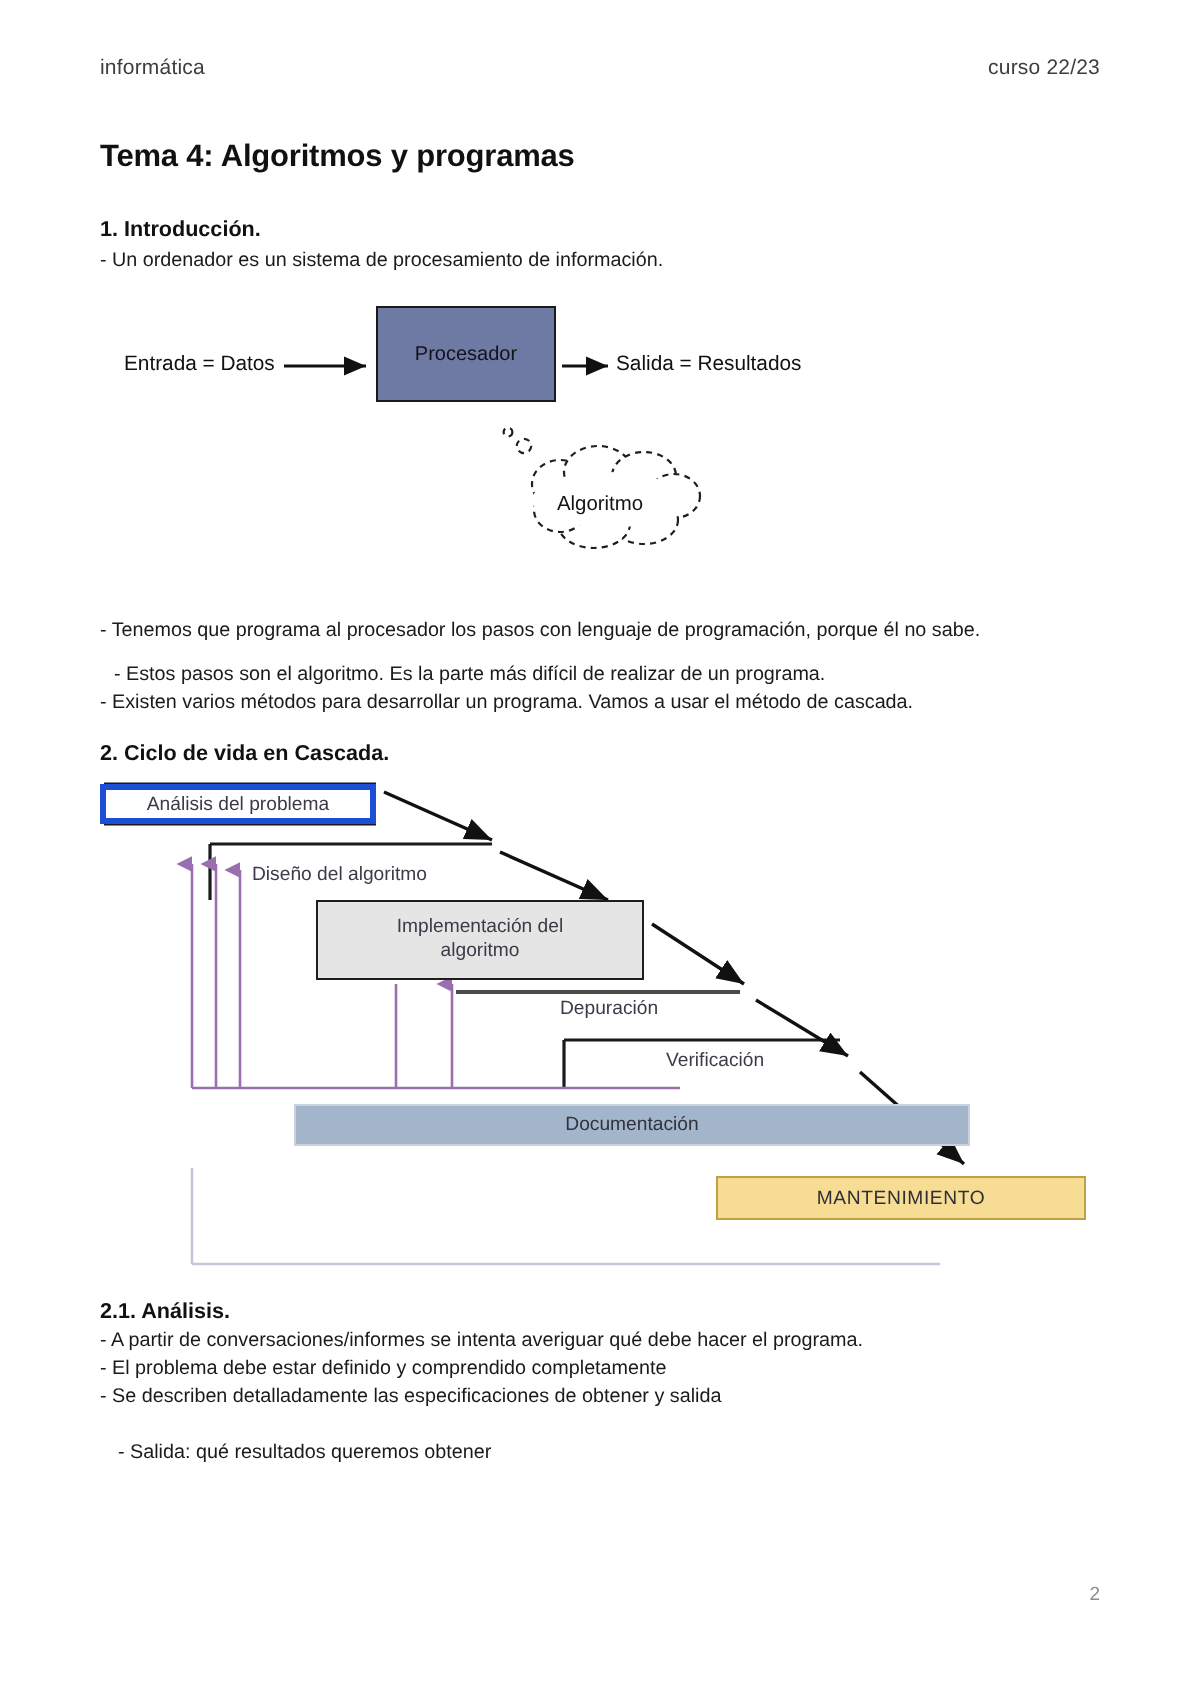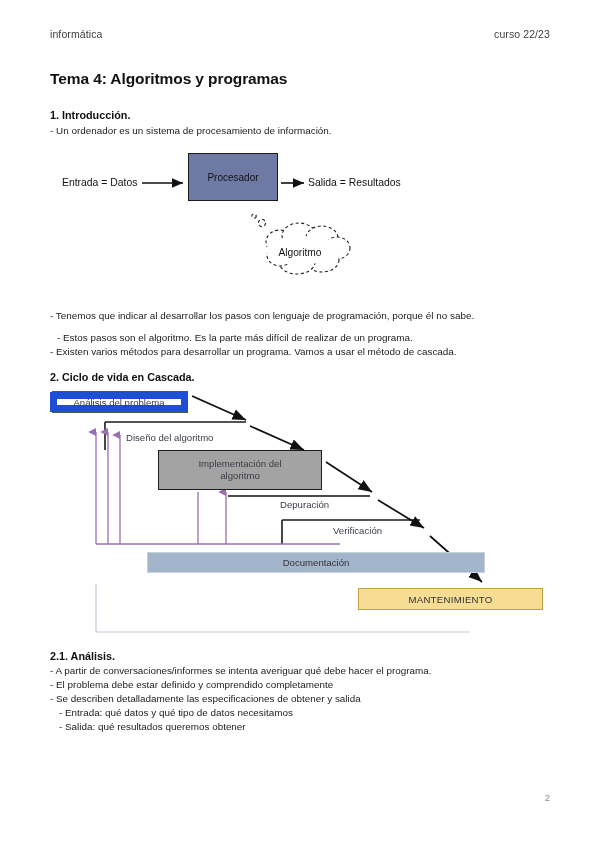--- a/index.html
+++ b/index.html
@@ -122,33 +122,33 @@
   .casc-label {
     position: absolute;
     font-size: 9.6px;
     color: #3b3b48;
     white-space: nowrap;
   }
   .analisis-box {
     position: absolute;
     left: 0px; top: 4px;
     width: 138px; height: 20px;
-    border: 7px solid #1d4ed8;
+    border: 3px solid #1d4ed8;
     background: #ffffff;
     box-sizing: border-box;
     display: flex; align-items: center; justify-content: center;
     font-size: 9.6px;
     color: #3b3b48;
   }
   .impl-box {
     position: absolute;
     left: 108px; top: 62px;
     width: 164px; height: 40px;
     border: 1px solid #1d1d1d;
-    background: #a3a3a3;
+    background: #e5e5e5;
     box-sizing: border-box;
     display: flex; flex-direction: column;
     align-items: center; justify-content: center;
     font-size: 9.6px;
     line-height: 12.5px;
     color: #3b3b48;
     text-align: center;
   }
   .doc-bar {
     position: absolute;
@@ -219,21 +219,21 @@
           <ellipse cx="80" cy="50" rx="17" ry="12"></ellipse>
           <ellipse cx="55" cy="52" rx="18" ry="12"></ellipse>
           <ellipse cx="38" cy="45" rx="13" ry="11"></ellipse>
         </g>
         <ellipse cx="62" cy="40" rx="38" ry="14" fill="#ffffff" stroke="none"></ellipse>
       </svg>
       <div class="cloud-label">Algoritmo</div>
     </div>
   </div>
 
-  <div class="para" id="mid-block">- Tenemos que indicar al desarrollar los pasos con lenguaje de programación, porque él no sabe.</div>
+  <div class="para" id="mid-block">- Tenemos que programa al procesador los pasos con lenguaje de programación, porque él no sabe.</div>
   <div class="para" id="mid-line2">- Estos pasos son el algoritmo. Es la parte más difícil de realizar de un programa.</div>
   <div class="para" id="mid-line3">- Existen varios métodos para desarrollar un programa. Vamos a usar el método de cascada.</div>
 
   <div class="h2" id="sec2-title">2. Ciclo de vida en Cascada.</div>
 
   <div class="fig2">
 
     <svg width="500" height="248" style="position:absolute;left:0;top:0;">
       <defs>
         <marker id="ah2" markerWidth="9" markerHeight="9" refX="8" refY="3.2" orient="auto">
@@ -281,18 +281,17 @@
     <div class="casc-label" id="lbl-verif">Verificación</div>
 
     <div class="doc-bar">Documentación</div>
     <div class="mant-box">MANTENIMIENTO</div>
   </div>
 
   <div class="h2" id="sec21-title">2.1. Análisis.</div>
   <div class="para" id="b1">- A partir de conversaciones/informes se intenta averiguar qué debe hacer el programa.</div>
   <div class="para" id="b2">- El problema debe estar definido y comprendido completamente</div>
   <div class="para" id="b3">- Se describen detalladamente las especificaciones de obtener y salida</div>
-  <div class="para" id="b4">- Entrada: qué datos y qué tipo de datos necesitamos</div>
   <div class="para" id="b5">- Salida: qué resultados queremos obtener</div>
 
   <div class="pageno">2</div>
 
 </div>
 
 </body></html>

